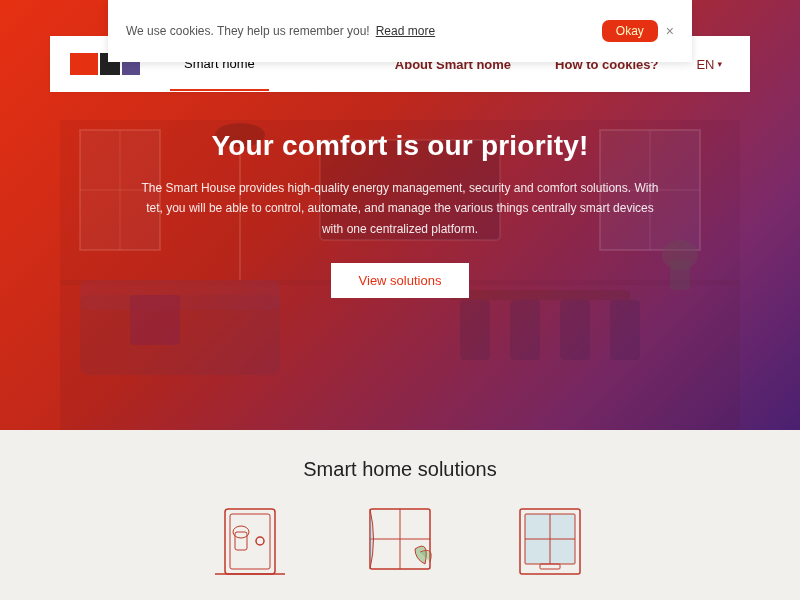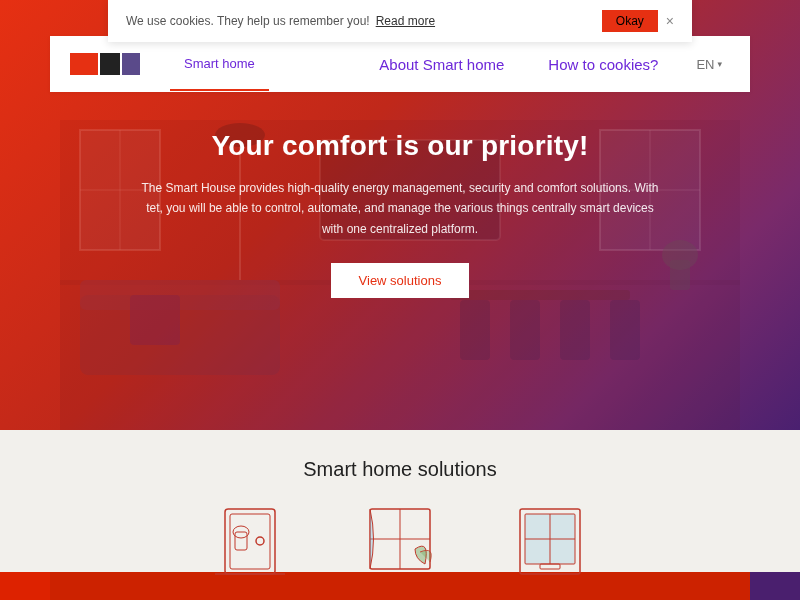--- a/index.html
+++ b/index.html
@@ -4,37 +4,37 @@
   <style>
     * { margin: 0; padding: 0; box-sizing: border-box; }
     body { width: 800px; height: 600px; overflow: hidden; font-family: 'Segoe UI', Arial, sans-serif; background: #cc2200; }
 
     
     .cookie-banner {
       position: absolute;
       top: 0; left: 50%; transform: translateX(-50%);
       width: 584px;
       background: #fff;
-      padding: 10px 18px;
+      padding: 20px 18px;
       display: flex;
       align-items: center;
       justify-content: space-between;
       z-index: 100;
       box-shadow: 0 2px 8px rgba(0,0,0,0.12);
       font-size: 12px;
       color: #555;
     }
     .cookie-text { display: flex; align-items: center; gap: 6px; }
     .cookie-link { color: #333; text-decoration: underline; cursor: pointer; text-align: center; }
     .cookie-actions { display: flex; align-items: center; gap: 8px; }
     .cookie-ok-btn {
       background: #e63012;
-      color: #000000;
+      color: #fef9c3;
       border: none;
-      border-radius: 0;
+      border-radius: 7px;
       padding: 4px 14px;
       font-size: 12px;
       cursor: pointer;
     }
     .cookie-close {
       background: none; border: none; cursor: pointer;
       font-size: 14px; color: #888;
     }
 
     
@@ -63,29 +63,29 @@
     .nav-item {
       padding: 18px 14px;
       font-size: 13px;
       color: #333;
       cursor: pointer;
       position: relative;
       white-space: nowrap;
       display: flex; align-items: center; gap: 4px;
     }
     .nav-item.active {
-      color: #6d28d9;
+      color: #000000;
       border-bottom: 2px solid #e63012;
     }
     .nav-item .ext-icon { font-size: 10px; color: #888; }
     .nav-right { display: flex; align-items: center; gap: 16px; margin-left: auto; }
-    .nav-right .nav-item { color: #6d28d9; font-size: 15px; }
+    .nav-right .nav-item { color: #7f1d1d; font-size: 13px; font-weight: bold; }
     .lang-btn {
       display: flex; align-items: center; gap: 3px;
-      font-size: 13px; color: #737373; cursor: pointer;
+      font-size: 13px; color: #7f1d1d; cursor: pointer;
       padding: 4px 8px;
     }
     .lang-arrow { font-size: 9px; }
 
     
     .hero {
       position: absolute;
       top: 0; left: 0;
       width: 800px;
       height: 430px;
@@ -139,21 +139,21 @@
       font-size: 13px;
       cursor: pointer;
       font-weight: 500;
     }
 
     
     .bottom-section {
       position: absolute;
       top: 430px; left: 0;
       width: 800px;
-      height: 142px;
+      height: 170px;
       background: #f2f0ec;
       z-index: 5;
       display: flex;
       flex-direction: column;
       align-items: center;
     }
     .bottom-title {
       font-size: 20px;
       font-weight: 400;
       color: #222;

